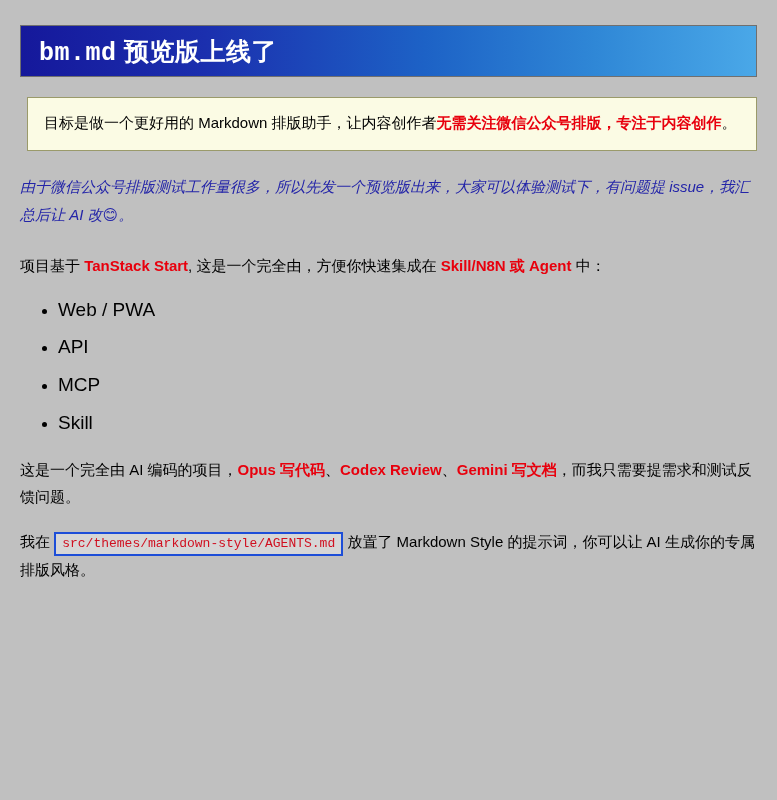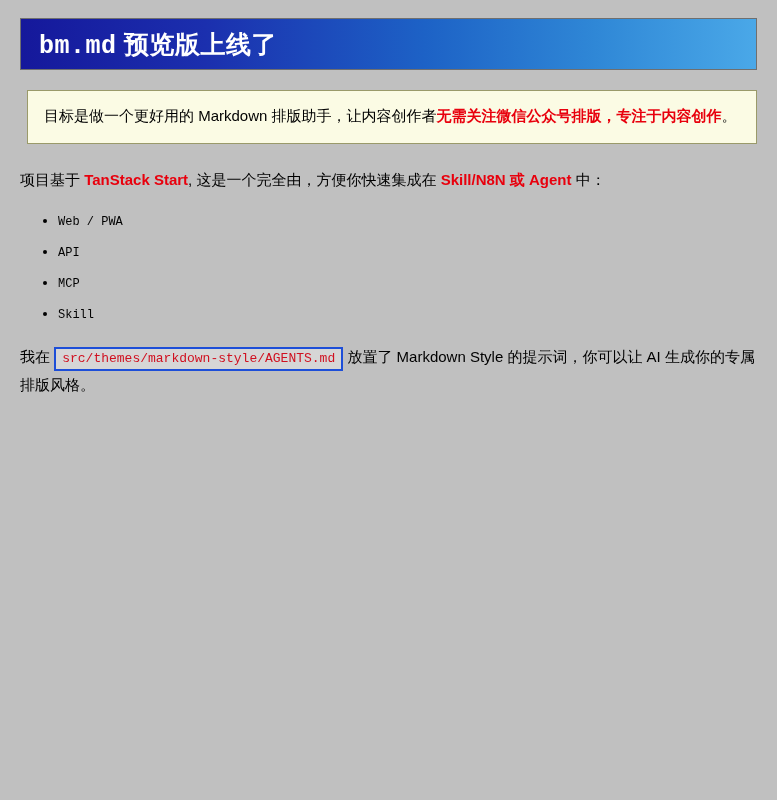--- a/index.html
+++ b/index.html
@@ -12,21 +12,21 @@
     background: #c0c0c0;
     font-family: "Liberation Sans", sans-serif;
     font-size: 15px;
     color: #000000;
     overflow: hidden;
   }
   .page {
     width: 777px;
     height: 800px;
     box-sizing: border-box;
-    padding: 18px 20px 0 20px;
+    padding: 25px 20px 0 20px;
     position: relative;
   }
   
   .title-banner {
     height: 52px;
     margin: 0 0 20px 0;
     background: linear-gradient(to right, #15189b 0%, #1b2fae 25%, #1d62c6 55%, #2f87d6 78%, #4aa8e8 100%);
     border: 1px solid #6f6f6f;
     display: flex;
     align-items: center;
@@ -77,22 +77,22 @@
   }
   
   ul.feature-list {
     margin: 0 0 20px 0;
     padding-left: 38px;
     list-style: disc;
   }
   ul.feature-list li {
     line-height: 1.4;
     margin-bottom: 11px;
-    font-size: 12px;
-    font-family: Liberation Mono, monospace;
+    font-size: 19px;
+    font-family: Liberation Sans, sans-serif;
   }
   ul.feature-list li::marker {
     font-size: 15px;
   }
   
   code.inline-code {
     font-family: "Liberation Mono", "DejaVu Sans Mono", monospace;
     font-size: 13px;
     color: #d01020;
     background: #d6d6d6;
@@ -110,30 +110,36 @@
 <div class="page">
 
   <div class="title-banner">
     <div class="title-text"><span class="mono">bm.md</span><span> 预览版上线了</span></div>
   </div>
 
   <div class="callout">
     <span>目标是做一个更好用的 Markdown 排版助手，让内容创作者</span><span class="em-red">无需关注微信公众号排版，专注于内容创作</span><span>。</span>
   </div>
 
+  <div class="quote-italic">
+    <span>由于微信公众号排版测试工作量很多，所以先发一个预览版出来，大家可以体验测试下，有问题提 issue，我汇总后让 AI 改</span><span class="emoji">😊</span><span>。</span>
+  </div>
 
   <p class="body-par">
     <span>项目基于 </span><span class="strong-red">TanStack Start</span><span>, 这是一个完全由，方便你快速集成在 </span><span class="strong-red">Skill/N8N 或 Agent</span><span> 中：</span>
   </p>
 
   <ul class="feature-list">
     <li>Web / PWA</li>
     <li>API</li>
     <li>MCP</li>
     <li>Skill</li>
   </ul>
 
+  <p class="body-par">
+    <span>这是一个完全由 AI 编码的项目，</span><span class="strong-red">Opus 写代码</span><span>、</span><span class="strong-red">Codex Review</span><span>、</span><span class="strong-red">Gemini 写文档</span><span>，而我只需要提需求和测试反馈问题。</span>
+  </p>
 
   <p class="body-par">
     <span>我在 </span><code class="inline-code">src/themes/markdown-style/AGENTS.md</code><span> 放置了 Markdown Style 的提示词，你可以让 AI 生成你的专属排版风格。</span>
   </p>
 
 </div>
 
 </body></html>

